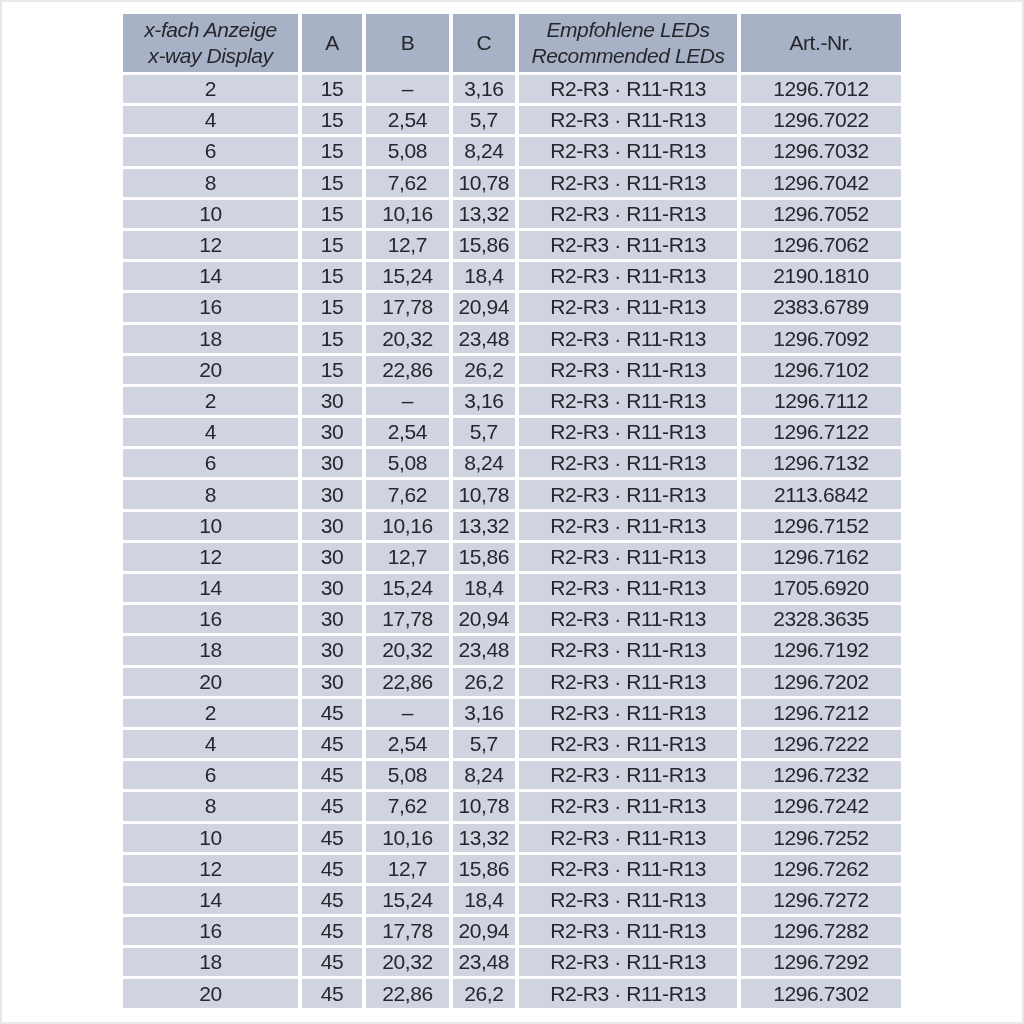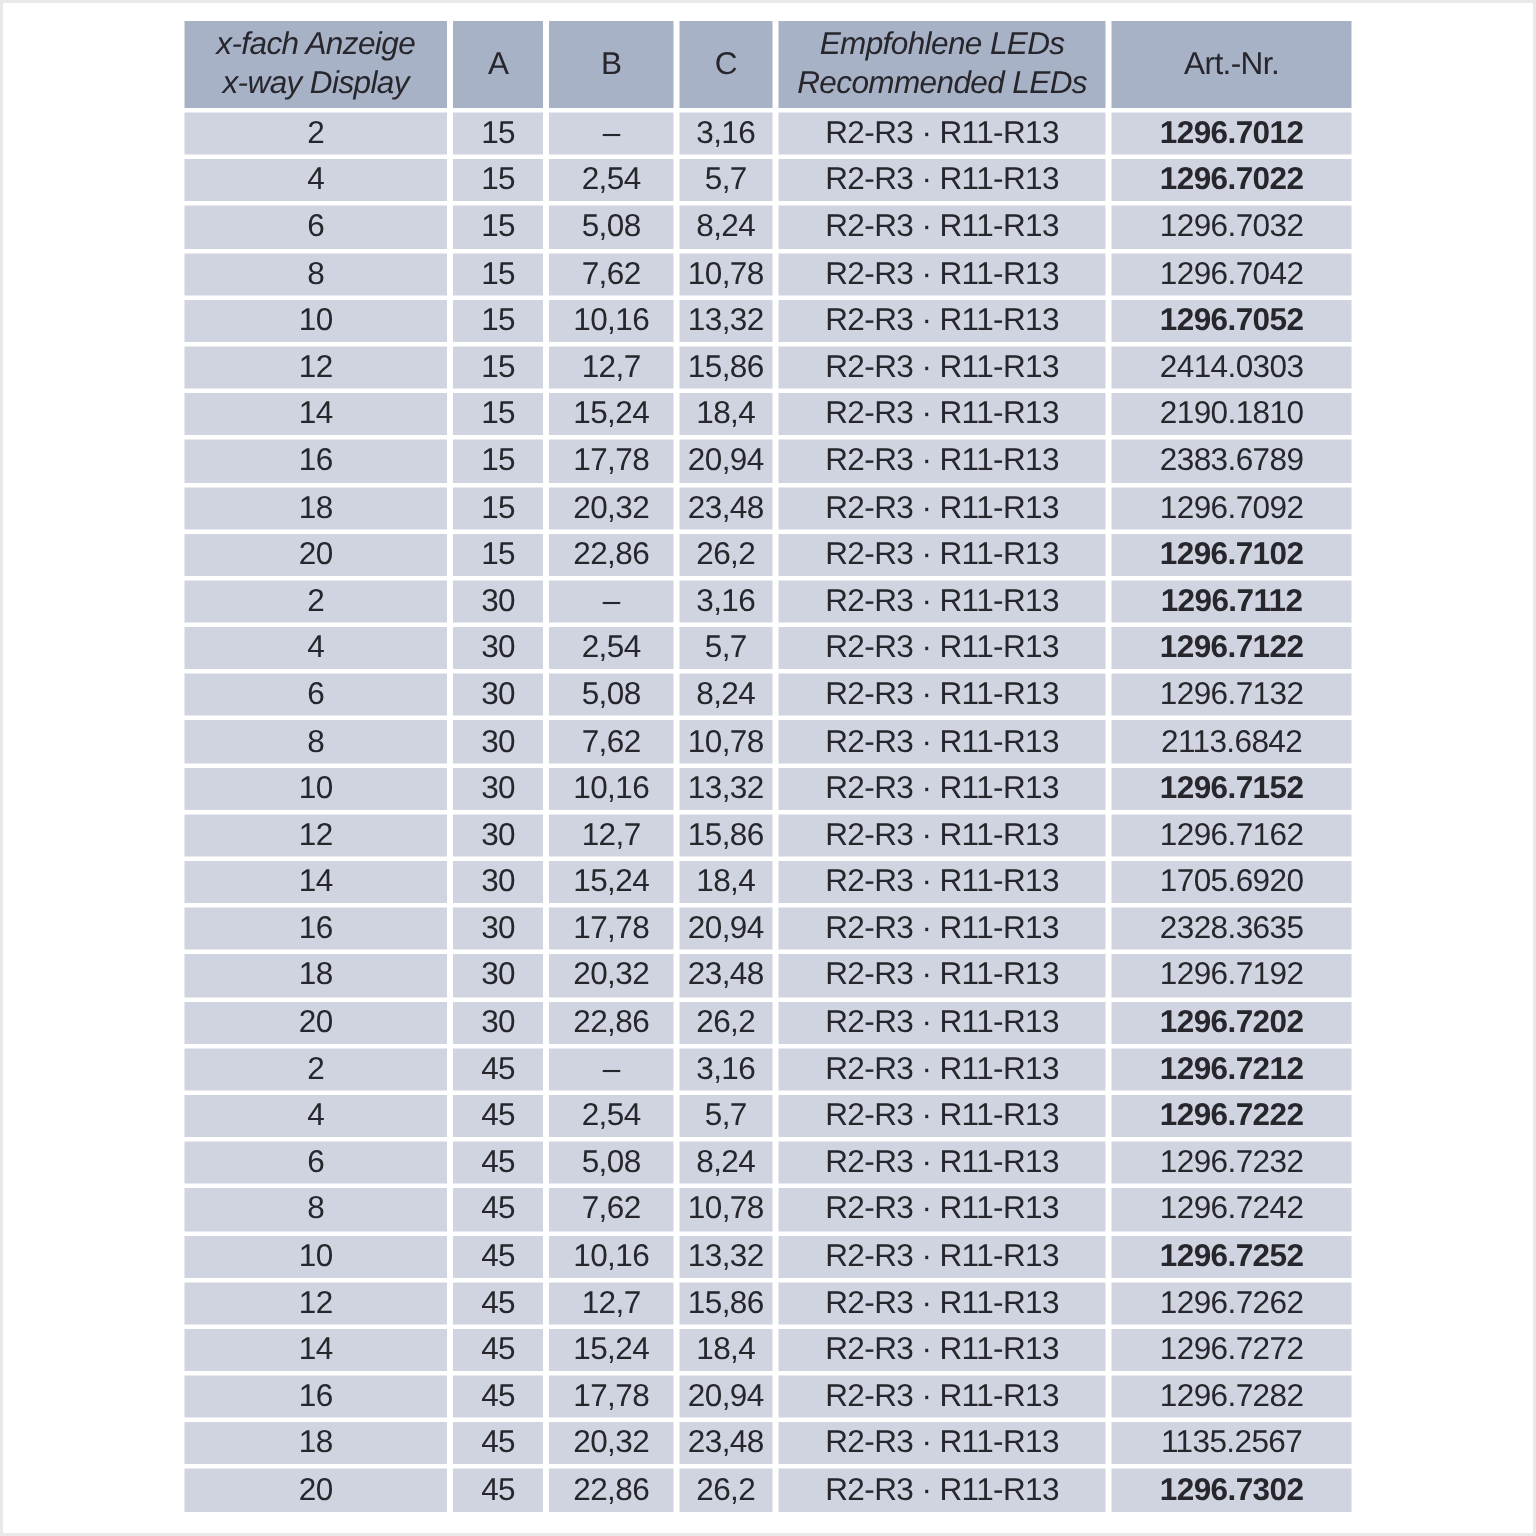--- a/index.html
+++ b/index.html
@@ -46,21 +46,21 @@
     line-height:1.22;
     padding:0 2px;
   }
   th .hl{display:block;font-style:italic;}
   td{
     background:var(--row-bg);
     height:28.2px;
     font-size:21px;
     padding:0 2px;
   }
-  td.bold{font-weight:bold;}
+  td.bold{font-weight:normal;}
 </style>
 </head>
 <body>
 
 <table>
   <colgroup>
     <col class="c-display">
       <col class="c-a">
       <col class="c-b">
     <col class="c-c">
@@ -123,21 +123,21 @@
     <td>13,32</td>
     <td>R2-R3 · R11-R13</td>
     <td class="bold">1296.7052</td>
   </tr>
       <tr>
     <td>12</td>
     <td>15</td>
     <td>12,7</td>
     <td>15,86</td>
     <td>R2-R3 · R11-R13</td>
-    <td>2414.0303</td>
+    <td>1296.7062</td>
   </tr>
       <tr>
     <td>14</td>
     <td>15</td>
     <td>15,24</td>
     <td>18,4</td>
     <td>R2-R3 · R11-R13</td>
     <td>2190.1810</td>
   </tr>
       <tr>
@@ -307,21 +307,21 @@
     <td>20,94</td>
     <td>R2-R3 · R11-R13</td>
     <td>1296.7282</td>
   </tr>
       <tr>
     <td>18</td>
     <td>45</td>
     <td>20,32</td>
     <td>23,48</td>
     <td>R2-R3 · R11-R13</td>
-    <td>1135.2567</td>
+    <td>1296.7292</td>
   </tr>
       <tr>
     <td>20</td>
     <td>45</td>
     <td>22,86</td>
     <td>26,2</td>
     <td>R2-R3 · R11-R13</td>
     <td class="bold">1296.7302</td>
   </tr>
     </tbody>

